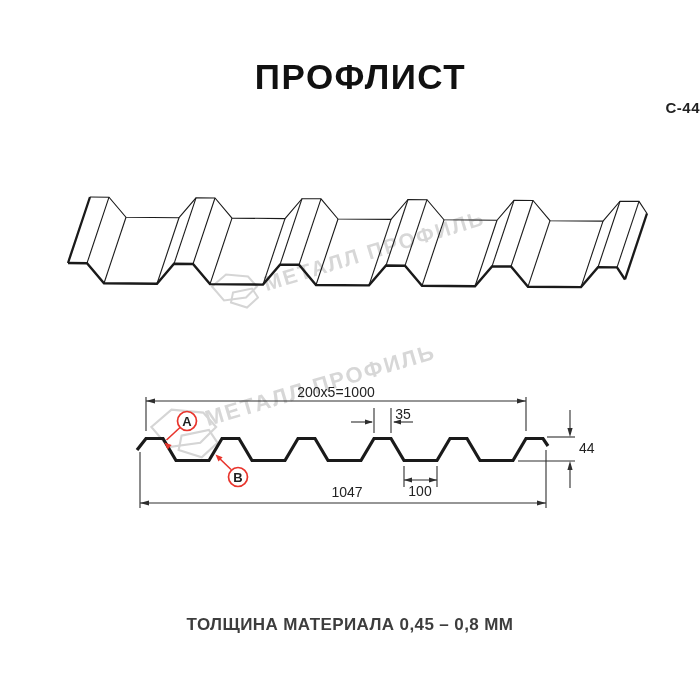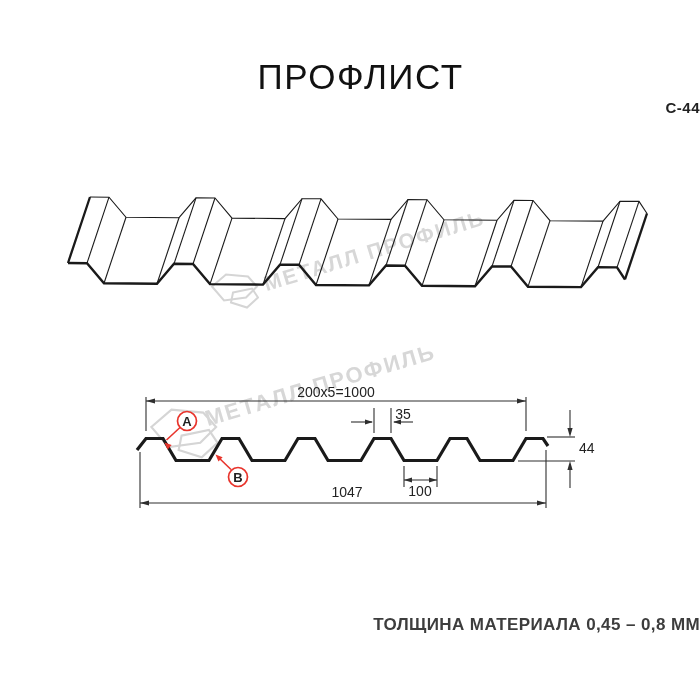--- a/index.html
+++ b/index.html
@@ -1,23 +1,23 @@
 <!DOCTYPE html>
 <html><head>
 <meta charset="utf-8">
 <style>
   html,body{margin:0;padding:0;background:#fff;}
   body{width:700px;height:700px;position:relative;overflow:hidden;
        font-family:"Liberation Sans",sans-serif;}
   .abs{position:absolute;}
-  #title{left:0;right:0;top:57px;text-align:center;font-size:35px;font-weight:400;
+  #title{left:0;right:0;top:57px;text-align:center;font-size:35px;font-weight:700;
          letter-spacing:1.5px;color:#111;margin-left:21px;}
   #subtitle{left:0;right:0;top:99px;text-align:right;font-size:15px;font-weight:700;
             letter-spacing:0.5px;color:#222;}
-  #footer{left:0;right:0;top:615px;text-align:right;font-size:17px;font-weight:600;
+  #footer{left:0;right:0;top:615px;text-align:center;font-size:17px;font-weight:600;
           letter-spacing:0.4px;color:#3d3d3d;}
   .wm-text{position:absolute;font-weight:700;color:#d7d7d7;white-space:nowrap;
            transform-origin:left top;letter-spacing:2px;}
   #wm1-text{left:261px;top:273px;font-size:21px;transform:rotate(-17deg);}
   #wm2-text{left:202px;top:407px;font-size:22px;transform:rotate(-16.5deg);}
   .wm-logo{position:absolute;}
   #drawing{position:absolute;left:0;top:0;}
   svg text{font-family:"Liberation Sans",sans-serif;fill:#222;}
 </style>
 </head>

